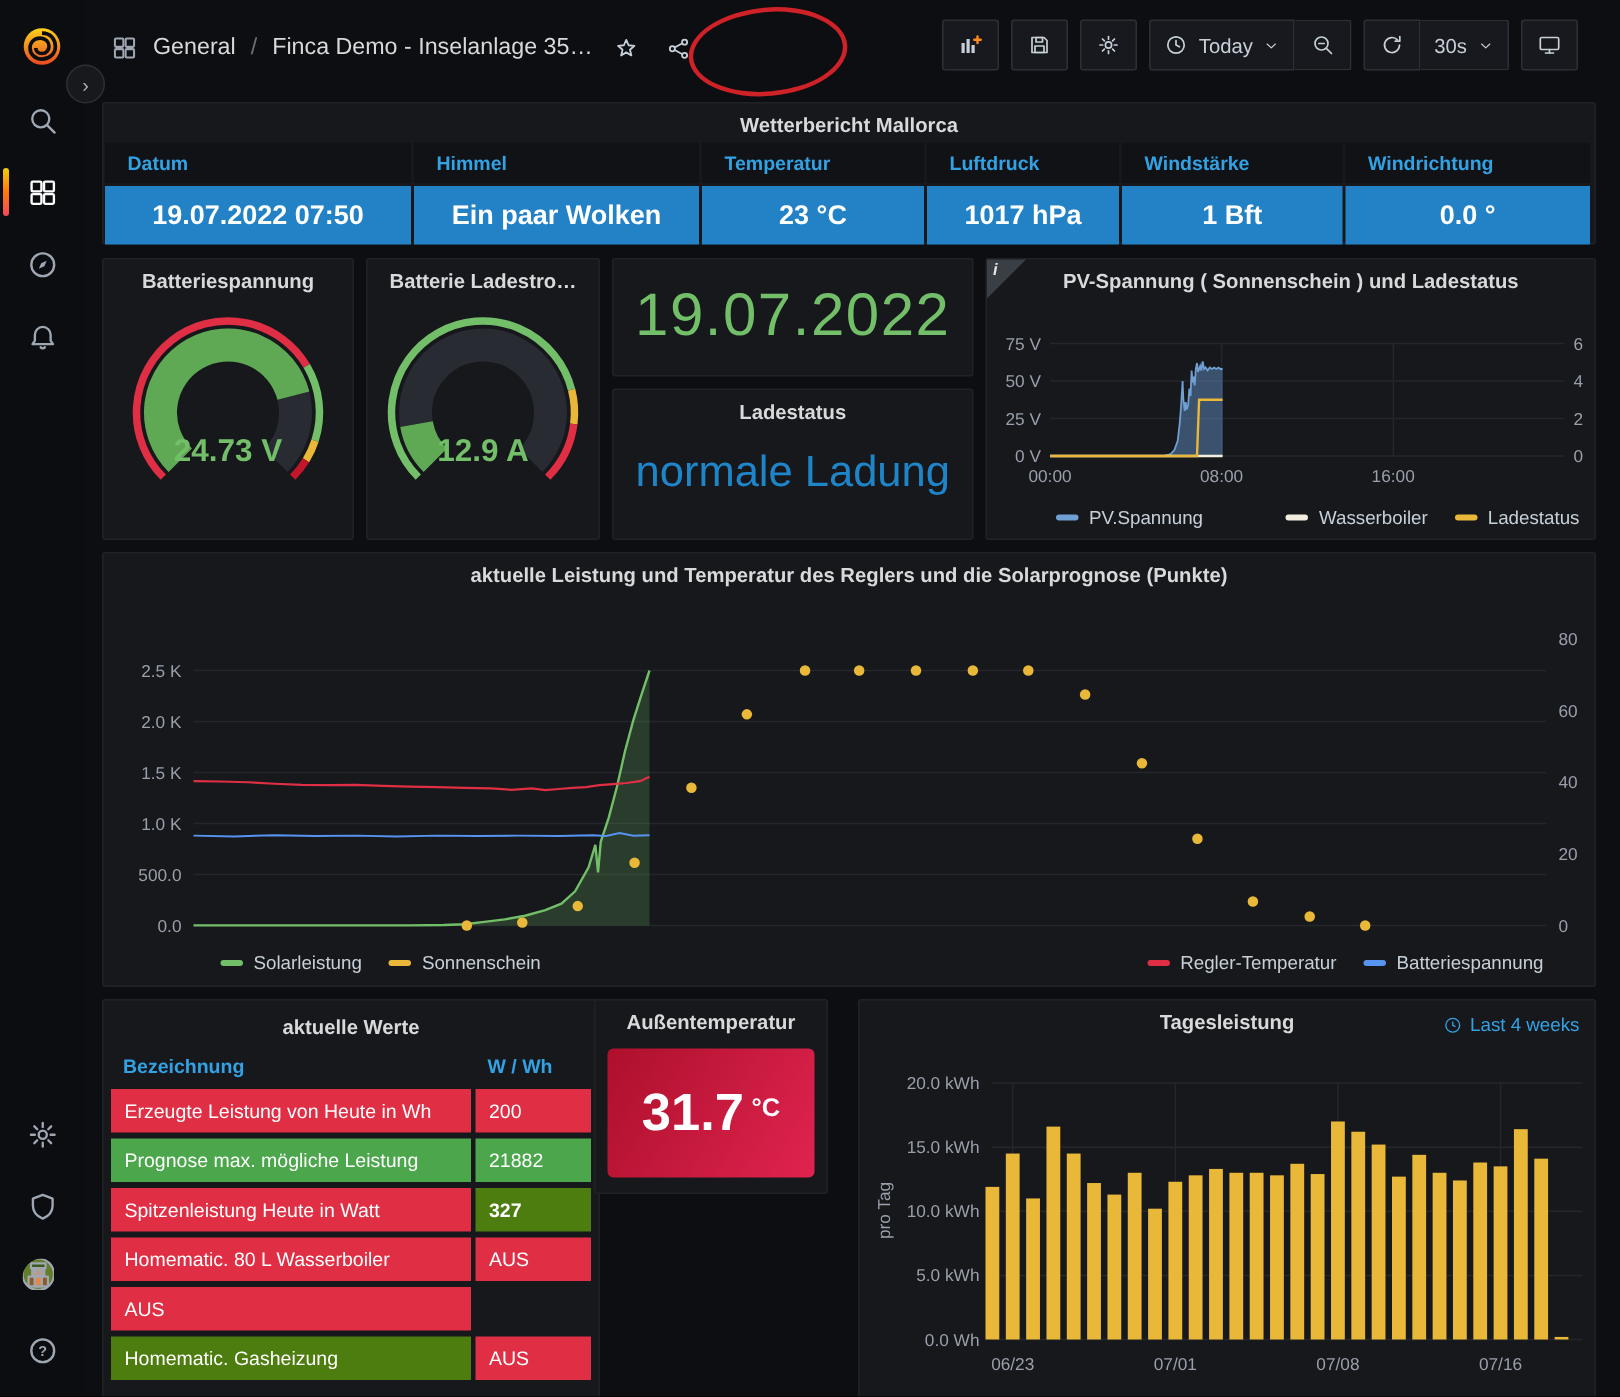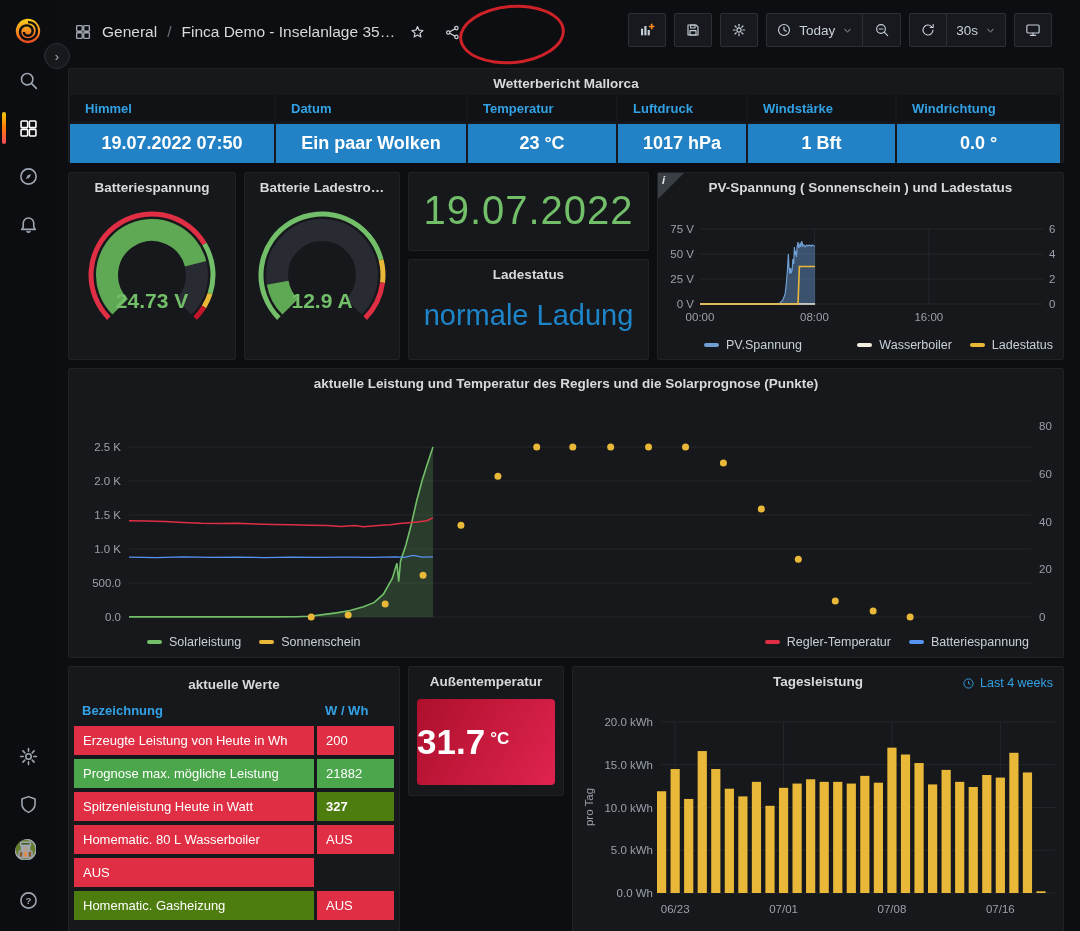--- a/index.html
+++ b/index.html
@@ -71,21 +71,21 @@
      color:#33a2e5;font-size:12.5px;cursor:pointer;}
   .range-link svg{width:13px;height:13px;stroke:currentColor;fill:none;stroke-width:1.7;}
   
   .cv-head{display:grid;grid-template-columns:1fr 77px;gap:3px;padding:2px 5px;}
   .cv-h{color:#33a2e5;font-size:13px;font-weight:700;padding:5px 0 5px 8px;}
   .cv-rows{display:flex;flex-direction:column;gap:4px;padding:1px 5px;}
   .cv-row{display:grid;grid-template-columns:1fr 77px;gap:3px;}
   .cv-cell{color:#fff;font-size:13px;padding:7px 0 7px 9px;}
   
   .temp-box{position:absolute;left:8px;right:8px;top:32px;bottom:10px;border-radius:4px;
-     display:flex;align-items:center;justify-content:flex-start;color:#fff;}
+     display:flex;align-items:center;justify-content:center;color:#fff;}
   .temp-box .val{font-size:35px;font-weight:700;}
   .temp-box .unit{font-size:17px;font-weight:700;margin-left:5px;transform:translateY(-3px);}
 </style>
 </head>
 <body>
 
 <div class="stage">
 
   <aside class="sidebar">
     <div class="logo-btn">
@@ -302,22 +302,22 @@
       </button>
     </div>
     <div class="annot"></div>
   </header>
 
   <main class="dash">
 
     <section class="panel" style="left:12px;top:4px;width:996px;height:95px;">
       <h2 class="ptitle">Wetterbericht Mallorca</h2>
       <div class="wx-head">
+        <div class="wx-h">Datum</div>
         <div class="wx-h">Himmel</div>
-        <div class="wx-h">Datum</div>
         <div class="wx-h">Temperatur</div>
         <div class="wx-h">Luftdruck</div>
         <div class="wx-h">Windstärke</div>
         <div class="wx-h">Windrichtung</div>
       </div>
       <div class="wx-row">
         <div class="wx-c" style="background: rgb(35, 130, 198);">19.07.2022 07:50</div>
         <div class="wx-c" style="background: rgb(35, 130, 198);">Ein paar Wolken</div>
         <div class="wx-c" style="background: rgb(35, 130, 198);">23 °C</div>
         <div class="wx-c" style="background: rgb(35, 130, 198);">1017 hPa</div>
@@ -508,21 +508,21 @@
           <div class="cv-row">
             <div class="cv-cell" style="background: rgb(224, 47, 68);">AUS</div>
           </div>
           <div class="cv-row">
             <div class="cv-cell" style="background: #4d7c0f;">Homematic. Gasheizung</div>
             <div class="cv-cell" style="background: rgb(224, 47, 68);">AUS</div>
           </div>
         </div>
     </section>
 
-    <section class="panel" style="left:352px;top:602px;width:156px;height:130px;">
+    <section class="panel" style="left:340px;top:602px;width:156px;height:130px;">
       <h2 class="ptitle">Außentemperatur</h2>
       <div class="temp-box" style="background: linear-gradient(120deg, rgb(173, 16, 44), rgb(224, 35, 79));">
         <span class="val">31.7</span>
         <span class="unit">°C</span>
       </div>
     </section>
 
     <section class="panel" style="left:516px;top:602px;width:492px;height:327px;">
       <h2 class="ptitle">Tagesleistung</h2>
       <div class="range-link">

